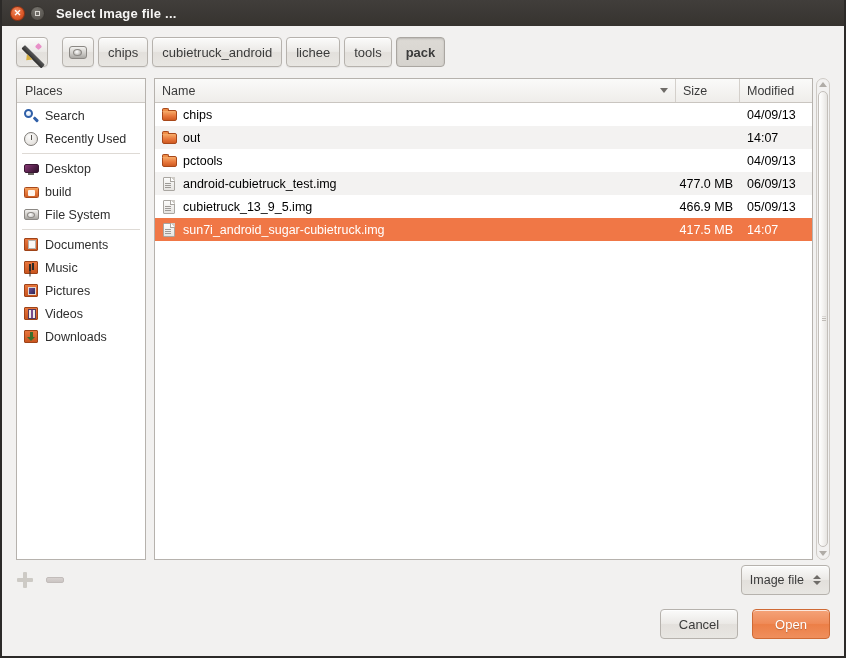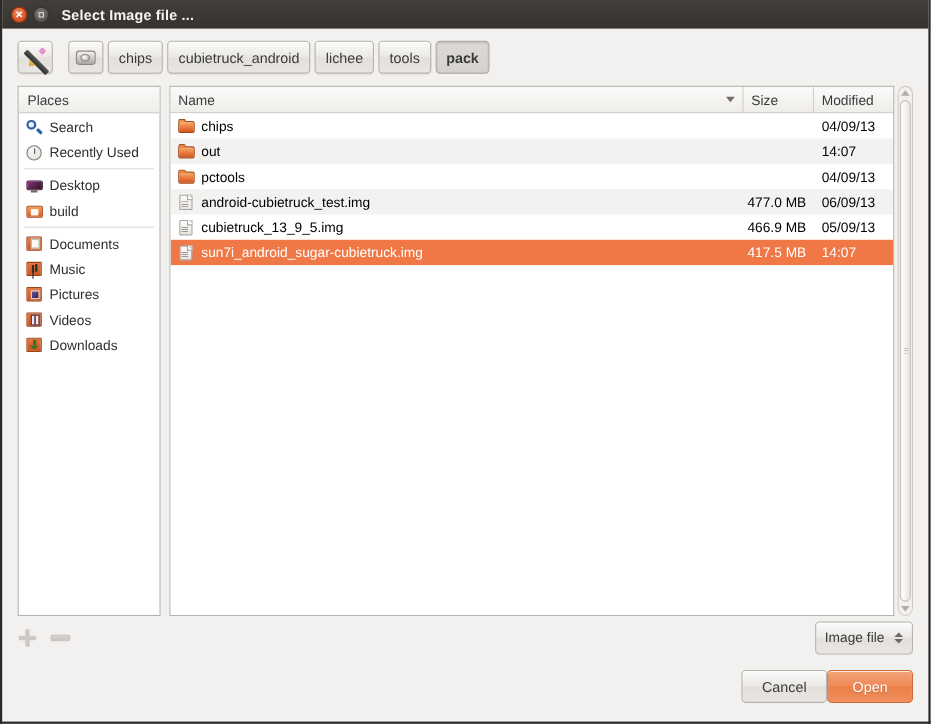--- a/index.html
+++ b/index.html
@@ -340,20 +340,21 @@
     display:flex;align-items:center;justify-content:center;
     font-size:13px;color:#3b3b3b;cursor:default;padding:0 14px;
     background:linear-gradient(to bottom,#fbfbfa 0%,#ebe9e6 48%,#e3e0dc 52%,#e8e6e2 100%);
     box-shadow:0 1px 0 rgba(255,255,255,.75) inset;
   }
   .btn.primary{
     color:#ffffff;
     background:linear-gradient(to bottom,#f4a379 0%,#ef8b58 48%,#ec7f47 52%,#ef8f5d 100%);
     border-color:#cf6a35;
     text-shadow:0 1px 1px rgba(0,0,0,.22);
+    margin-left:14px;
   }
 </style>
 </head>
 <body>
 
 <div class="window">
 
   <div class="titlebar">
     <div class="winbtn close">
       <span class="glyph">✕</span>
@@ -402,20 +403,24 @@
 
         <div class="sep"></div>
 
         <div class="place">
           <span class="pico desktop"></span>
           <span class="lbl">Desktop</span>
         </div>
         <div class="place">
           <span class="pico home"></span>
           <span class="lbl">build</span>
+        </div>
+        <div class="place">
+          <span class="pico disk"></span>
+          <span class="lbl">File System</span>
         </div>
 
         <div class="sep"></div>
 
         <div class="place">
           <span class="pico doc"></span>
           <span class="lbl">Documents</span>
         </div>
         <div class="place">
           <span class="pico music"></span>

